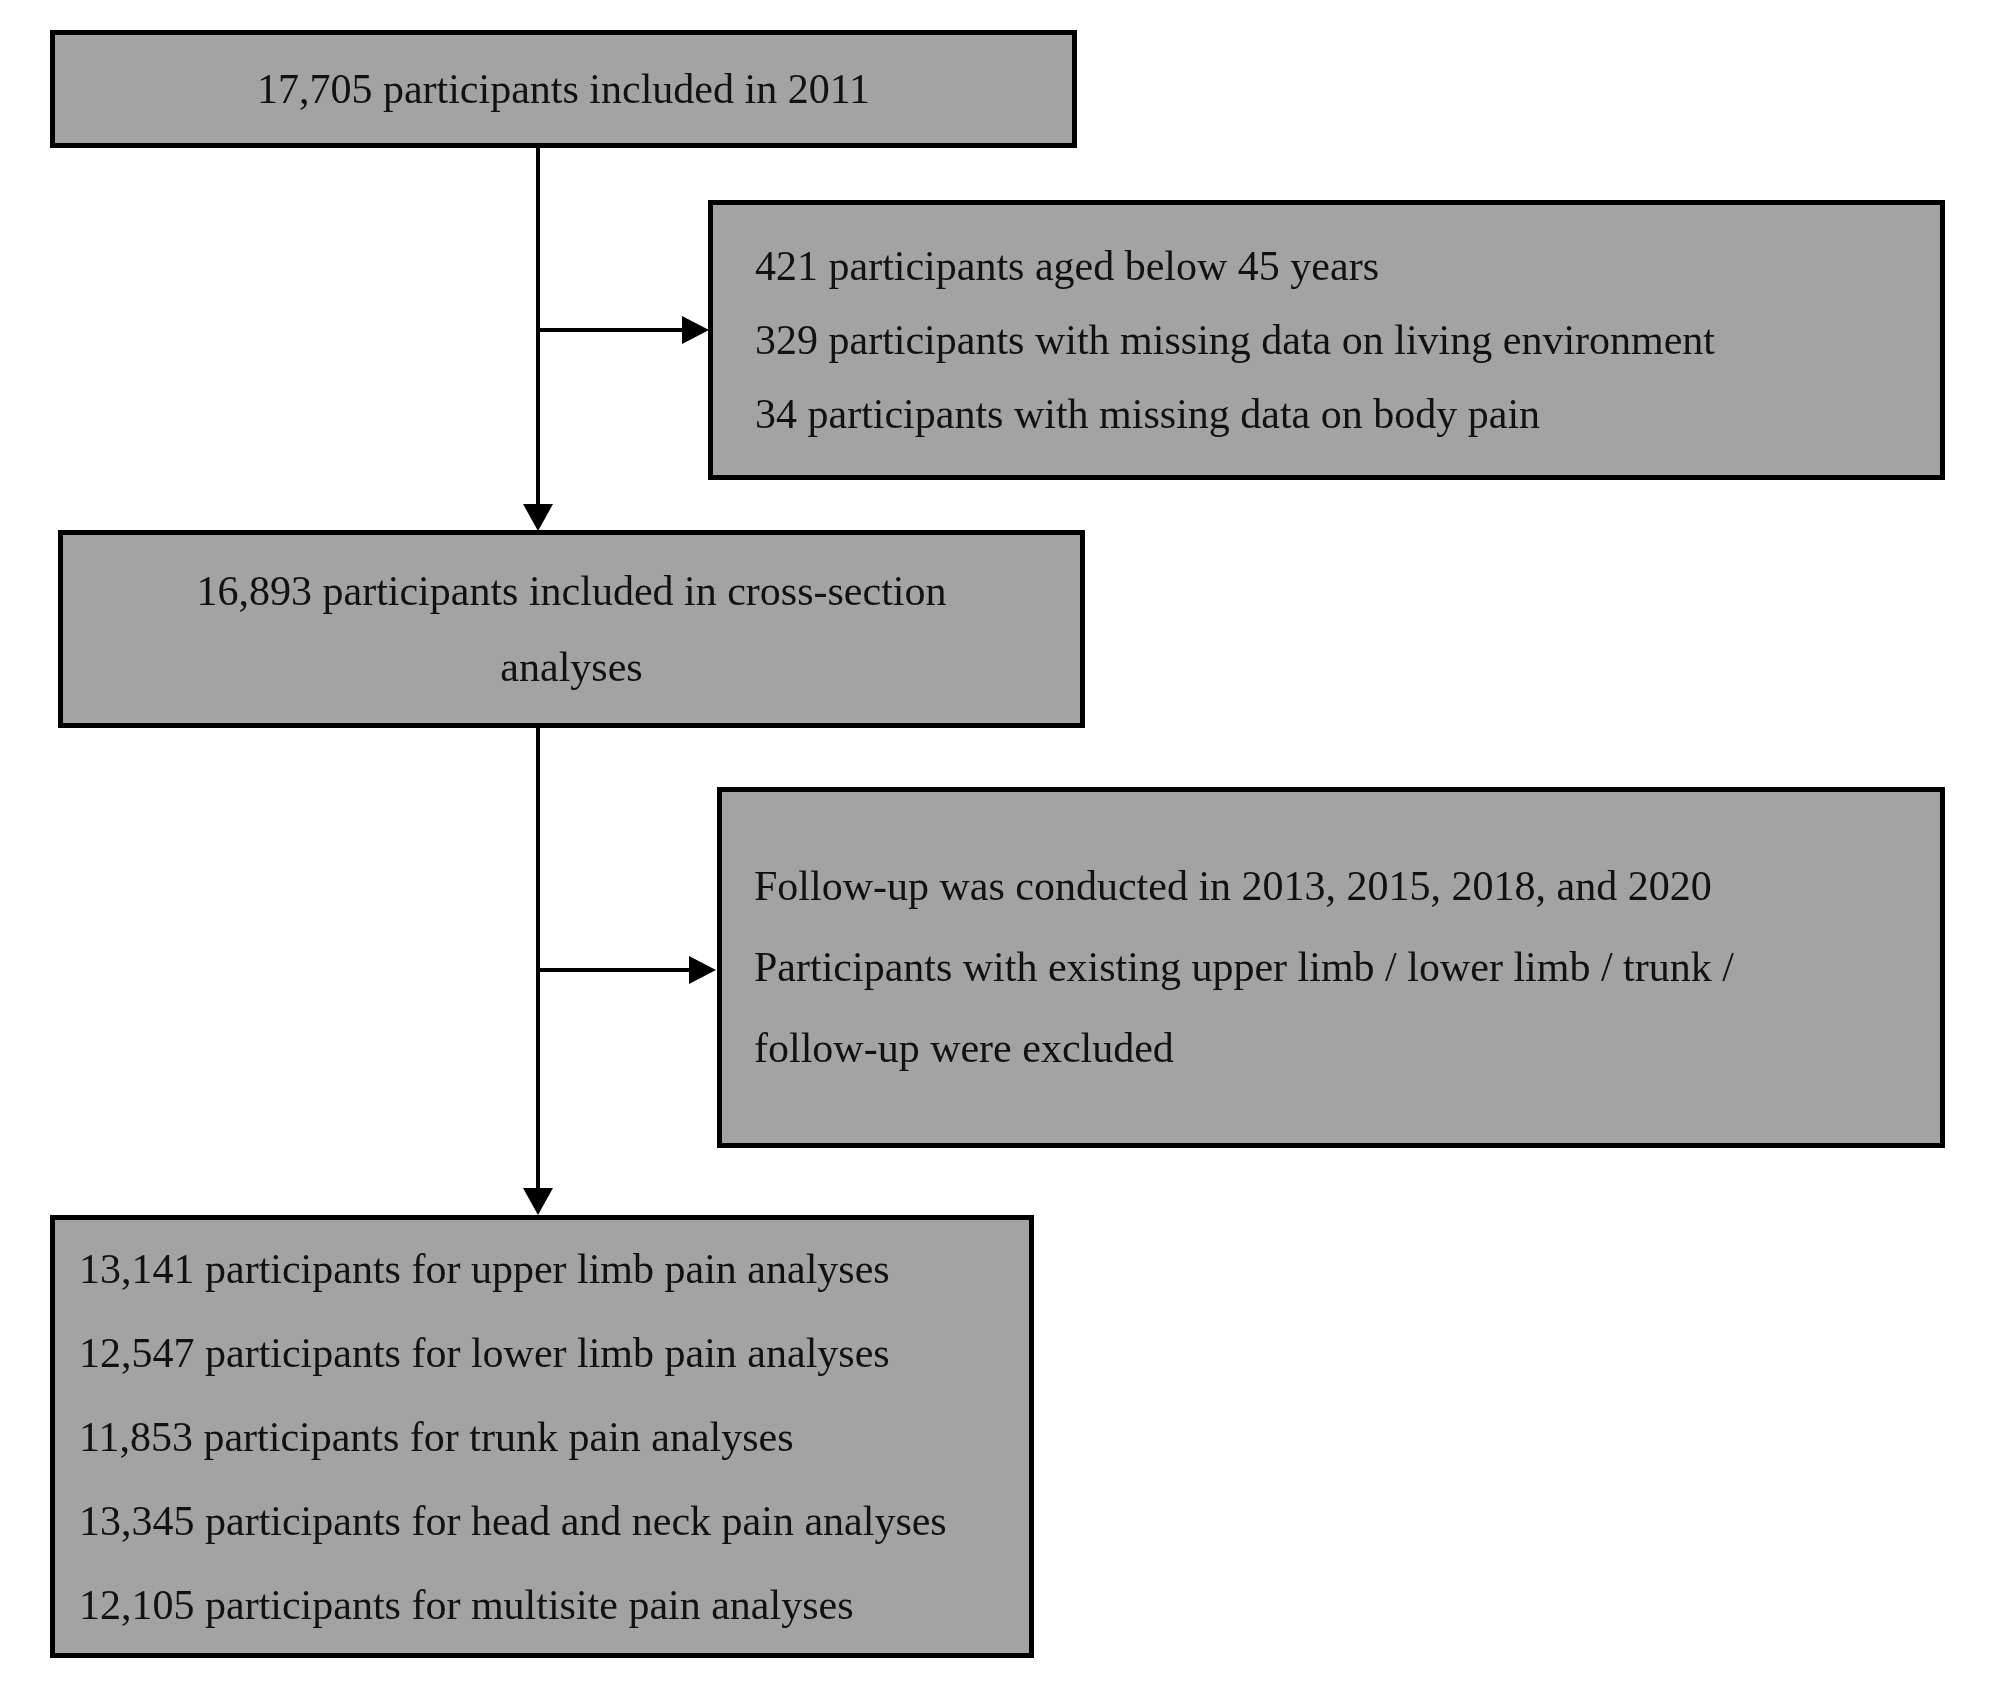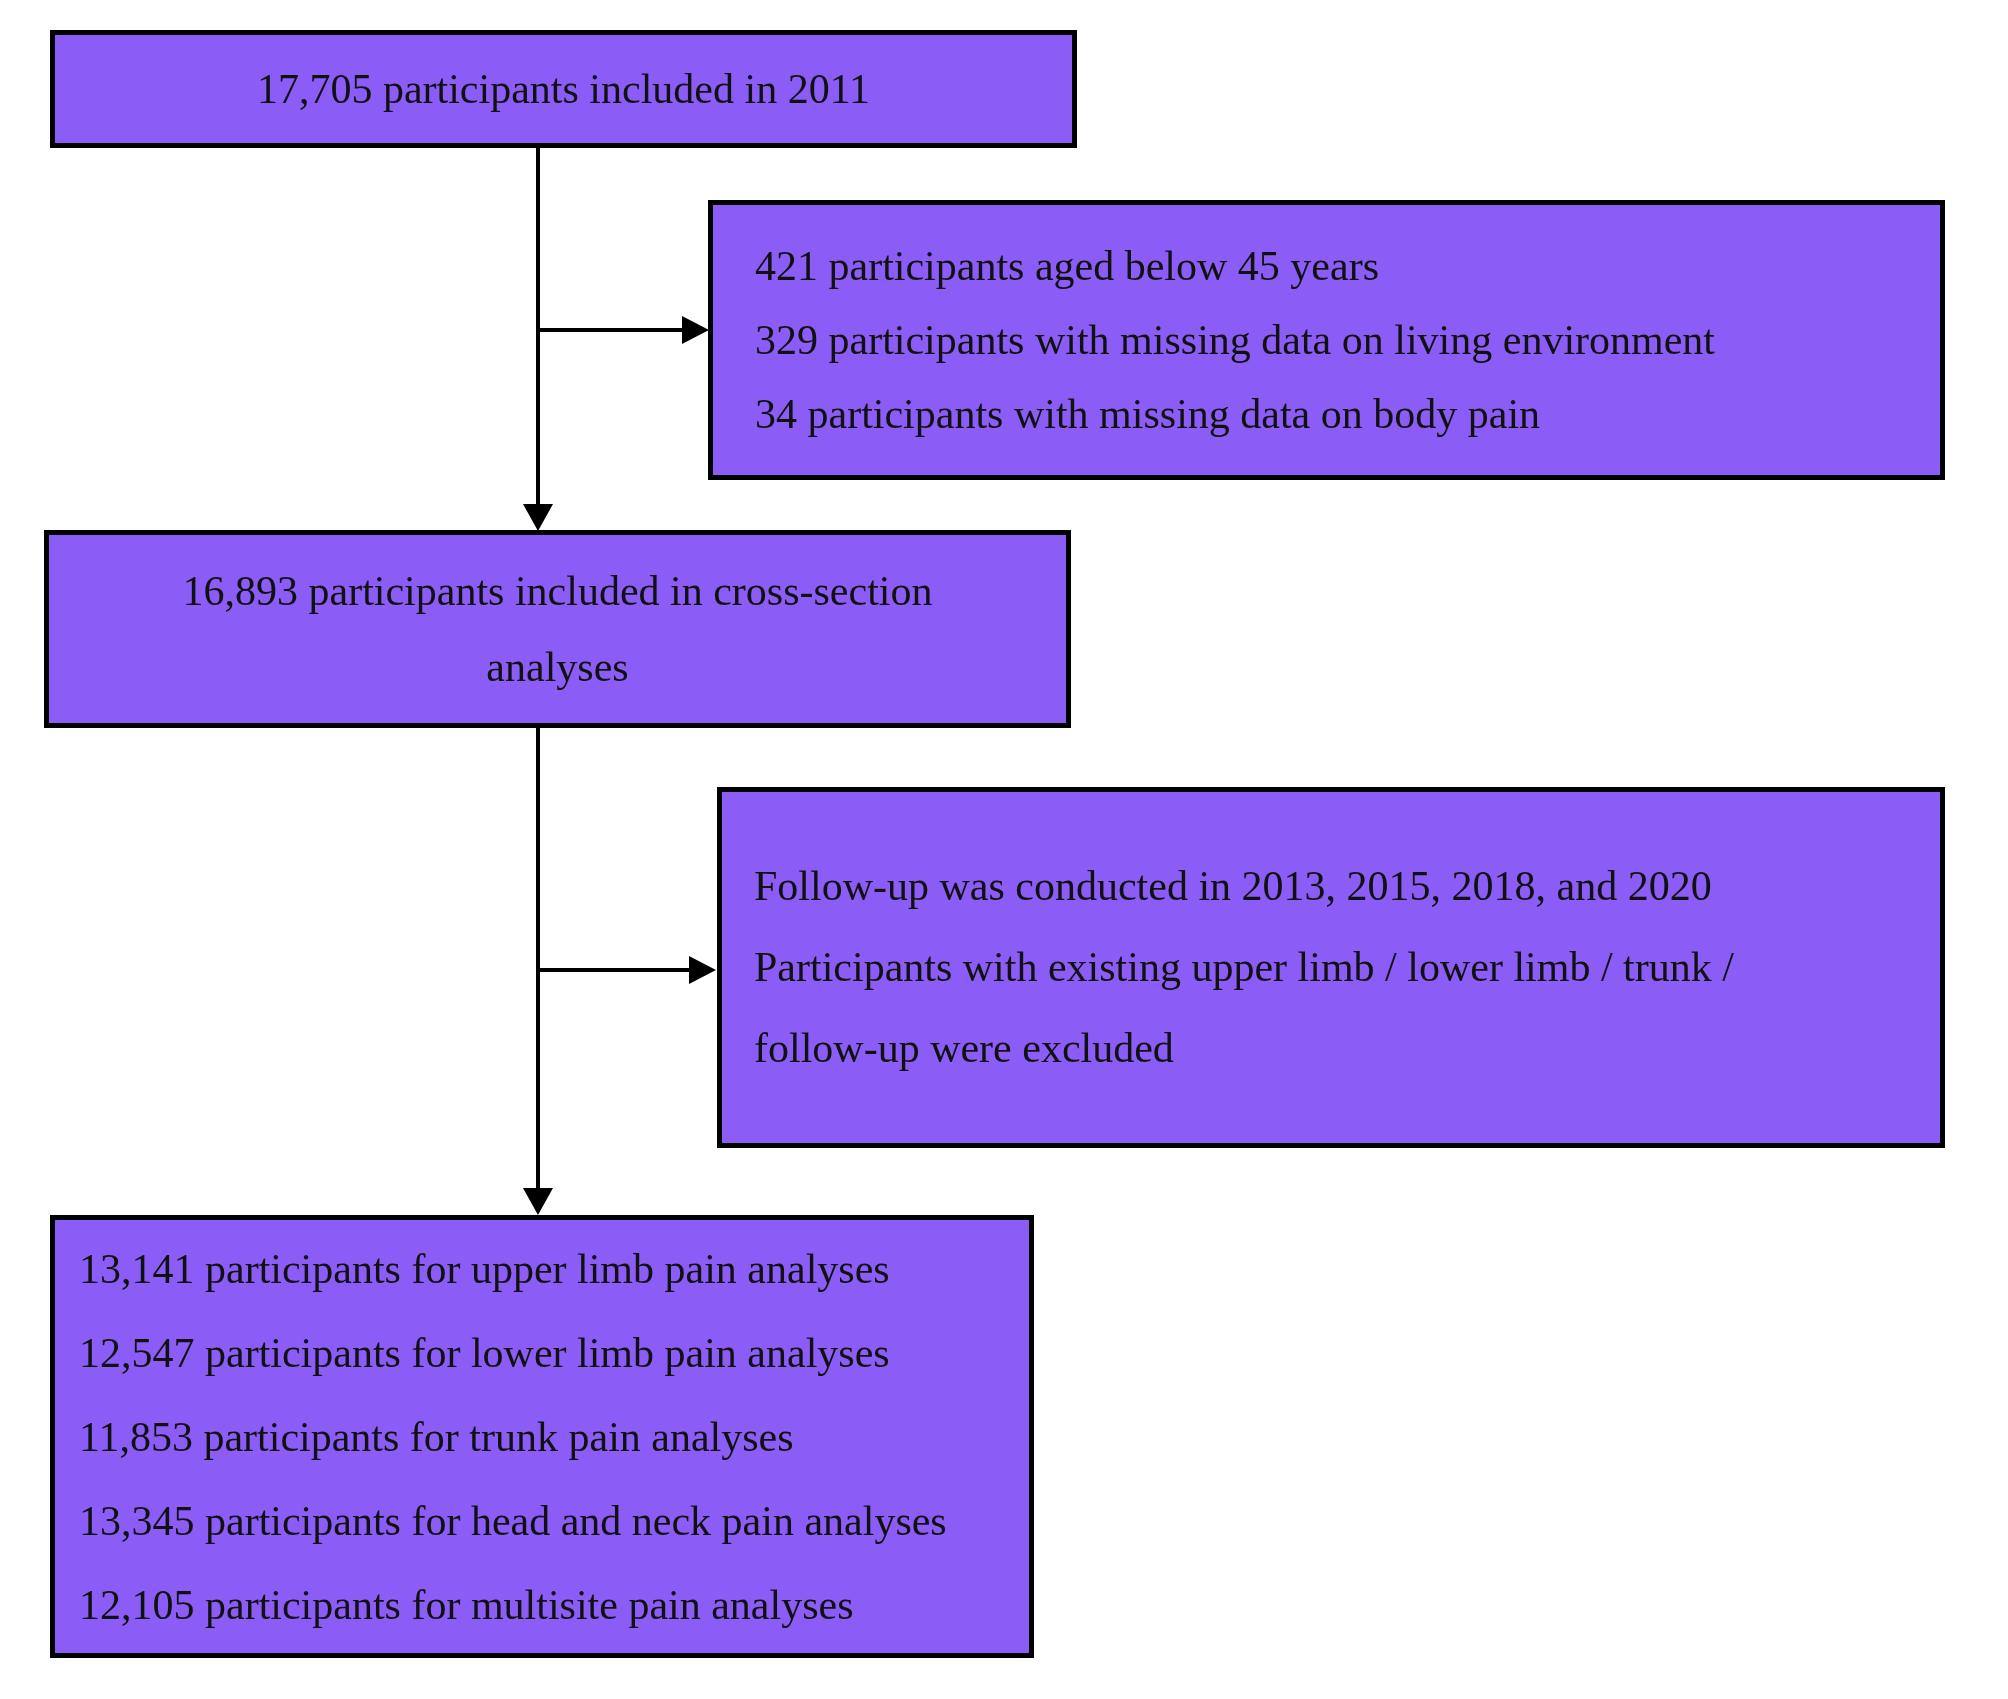--- a/index.html
+++ b/index.html
@@ -12,21 +12,21 @@
     width: 2008px;
     height: 1699px;
     background: #ffffff;
     font-family: "Liberation Serif", "DejaVu Serif", serif;
     color: #111111;
   }
   .box {
     position: absolute;
     box-sizing: border-box;
     border: 5px solid #000000;
-    background: #8b5cf6;
+    background: #a3a3a3;
     display: flex;
     flex-direction: column;
     justify-content: center;
     font-size: 42px;
   }
   .box .line {
     white-space: nowrap;
   }
   .center-text { align-items: center; text-align: center; }
   .left-text   { align-items: flex-start; text-align: left; }
@@ -49,21 +49,21 @@
     position: absolute;
     width: 0; height: 0;
     border-top: 14px solid transparent;
     border-bottom: 14px solid transparent;
     border-left: 27px solid #000000;
   }
 
   #box-start        { left: 50px;  top: 30px;   width: 1027px; height: 118px; }
   #box-excl1        { left: 708px; top: 200px;  width: 1237px; height: 280px; padding-left: 42px; padding-right: 20px; }
   #box-excl1 .line  { line-height: 74px; }
-  #box-cross        { left: 44px;  top: 530px;  width: 1027px; height: 198px; }
+  #box-cross        { left: 58px;  top: 530px;  width: 1027px; height: 198px; }
   #box-cross .line  { line-height: 76px; }
   #box-excl2        { left: 717px; top: 787px;  width: 1228px; height: 361px; padding-left: 32px; padding-right: 18px; }
   #box-excl2 .line  { line-height: 81px; }
   #box-outcome      { left: 50px;  top: 1215px; width: 984px; height: 443px; padding-left: 24px; padding-right: 12px; }
   #box-outcome .line{ line-height: 84px; }
 
   #vline1 { left: 536px; top: 148px; height: 358px; }
   #arrow1 { left: 523px; top: 504px; }
   #hline1 { left: 538px; top: 328px; width: 146px; }
   #arrow2 { left: 682px; top: 316px; }

